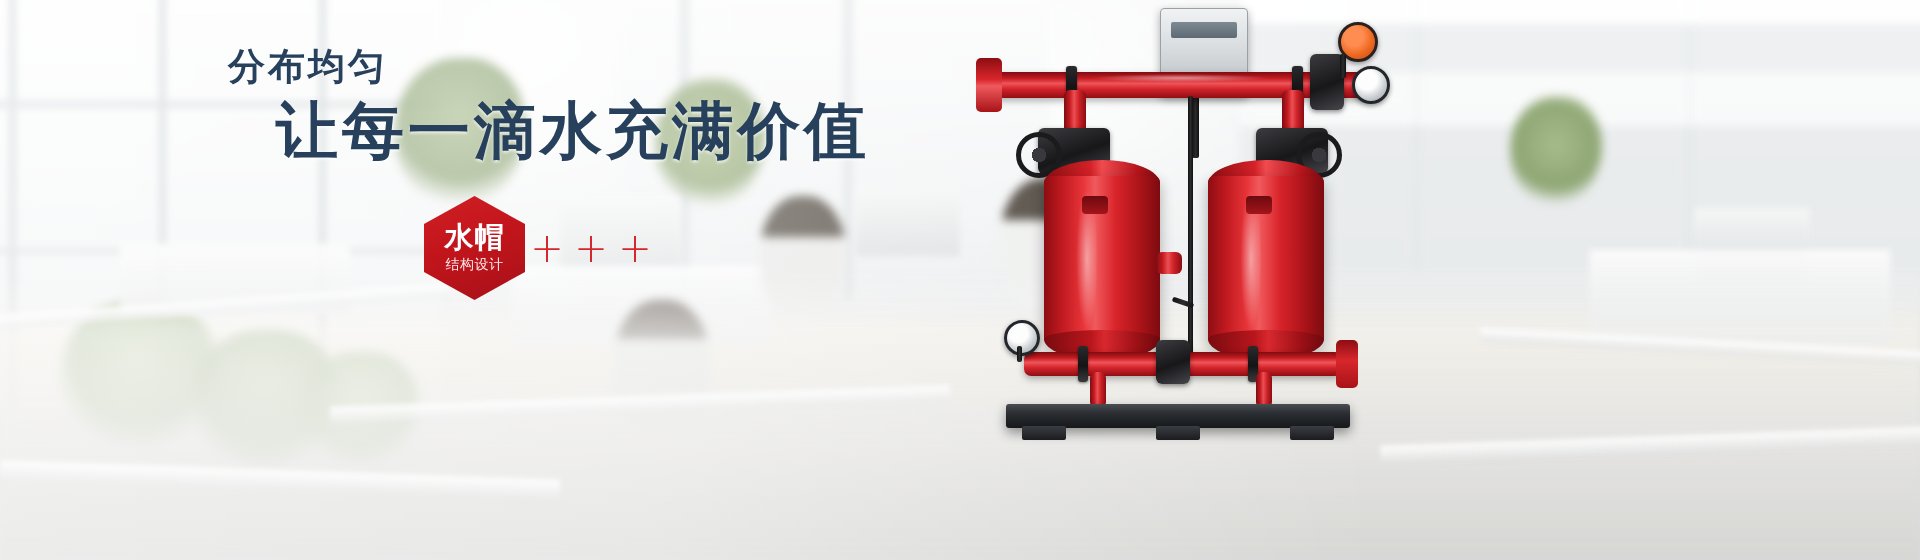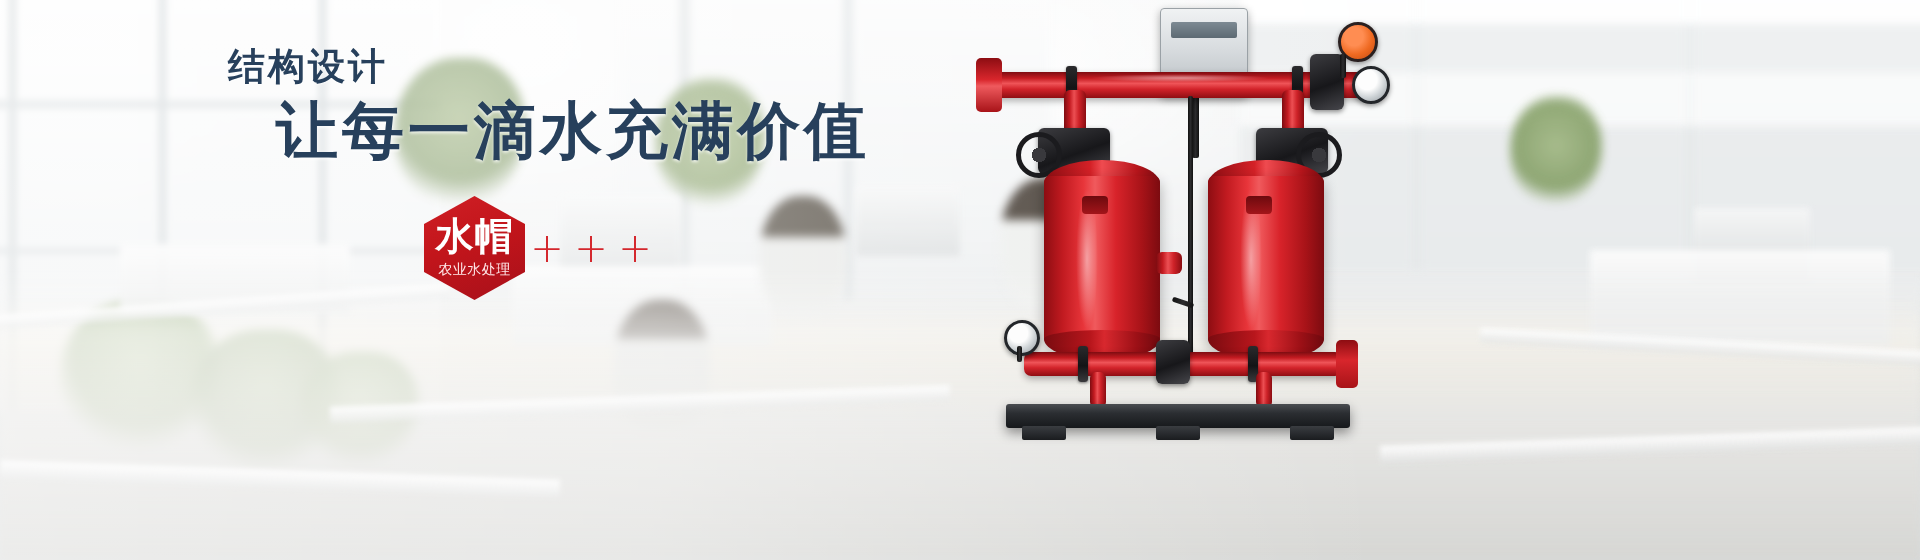--- a/index.html
+++ b/index.html
@@ -100,21 +100,21 @@
   }
   .hexwrap{display:flex;align-items:center;}
   .hex{
     position:relative;width:101px;height:104px;
     background:linear-gradient(160deg,#cf1f25 0%,#c2151b 45%,#a8101a 100%);
     clip-path:polygon(50% 0%,100% 27%,100% 73%,50% 100%,0% 73%,0% 27%);
     display:flex;flex-direction:column;align-items:center;justify-content:center;
     filter:drop-shadow(0 2px 4px rgba(120,10,14,.35));
   }
   .hex-main{
-    font-size:38px;font-weight:700;color:#fff;letter-spacing:1px;line-height:1.05;
+    font-size:29px;font-weight:700;color:#fff;letter-spacing:1px;line-height:1.05;
     white-space:nowrap;
   }
   .hex-sub{
     margin-top:4px;font-size:14px;font-weight:400;color:#ffe9ea;letter-spacing:.5px;
     white-space:nowrap;
   }
   .hex-sub.sm{font-size:13px;}
   .plus{
     width:44px;text-align:center;
     font-size:40px;font-weight:300;color:#d4262c;line-height:1;
@@ -236,30 +236,30 @@
     <div class="deskline" style="left:-20px;top:300px;width:470px;height:14px;transform:rotate(-4deg);"></div>
     <div class="deskline" style="left:330px;top:396px;width:620px;height:16px;transform:rotate(-2deg);"></div>
     <div class="deskline" style="left:1480px;top:340px;width:470px;height:15px;transform:rotate(3deg);"></div>
     <div class="deskline" style="left:0px;top:470px;width:560px;height:18px;transform:rotate(2deg);"></div>
     <div class="deskline" style="left:1380px;top:436px;width:560px;height:18px;transform:rotate(-2deg);"></div>
 
     <div class="bg-veil"></div>
   </div>
 
   <div class="copy">
-    <div class="eyebrow">结构设计</div>
+    <div class="eyebrow">分布均匀</div>
     <div class="headline">让每一滴水充满价值</div>
   </div>
 
   <div class="hexrow">
 
     <div class="hexwrap">
       <div class="hex">
         <div class="hex-main">水帽</div>
-        <div class="hex-sub">农业水处理</div>
+        <div class="hex-sub">结构设计</div>
       </div>
       <div class="plus">+</div>
     </div>
 
     <div class="hexwrap">
       <div class="plus">+</div>
     </div>
 
     <div class="hexwrap">
       <div class="plus">+</div>

